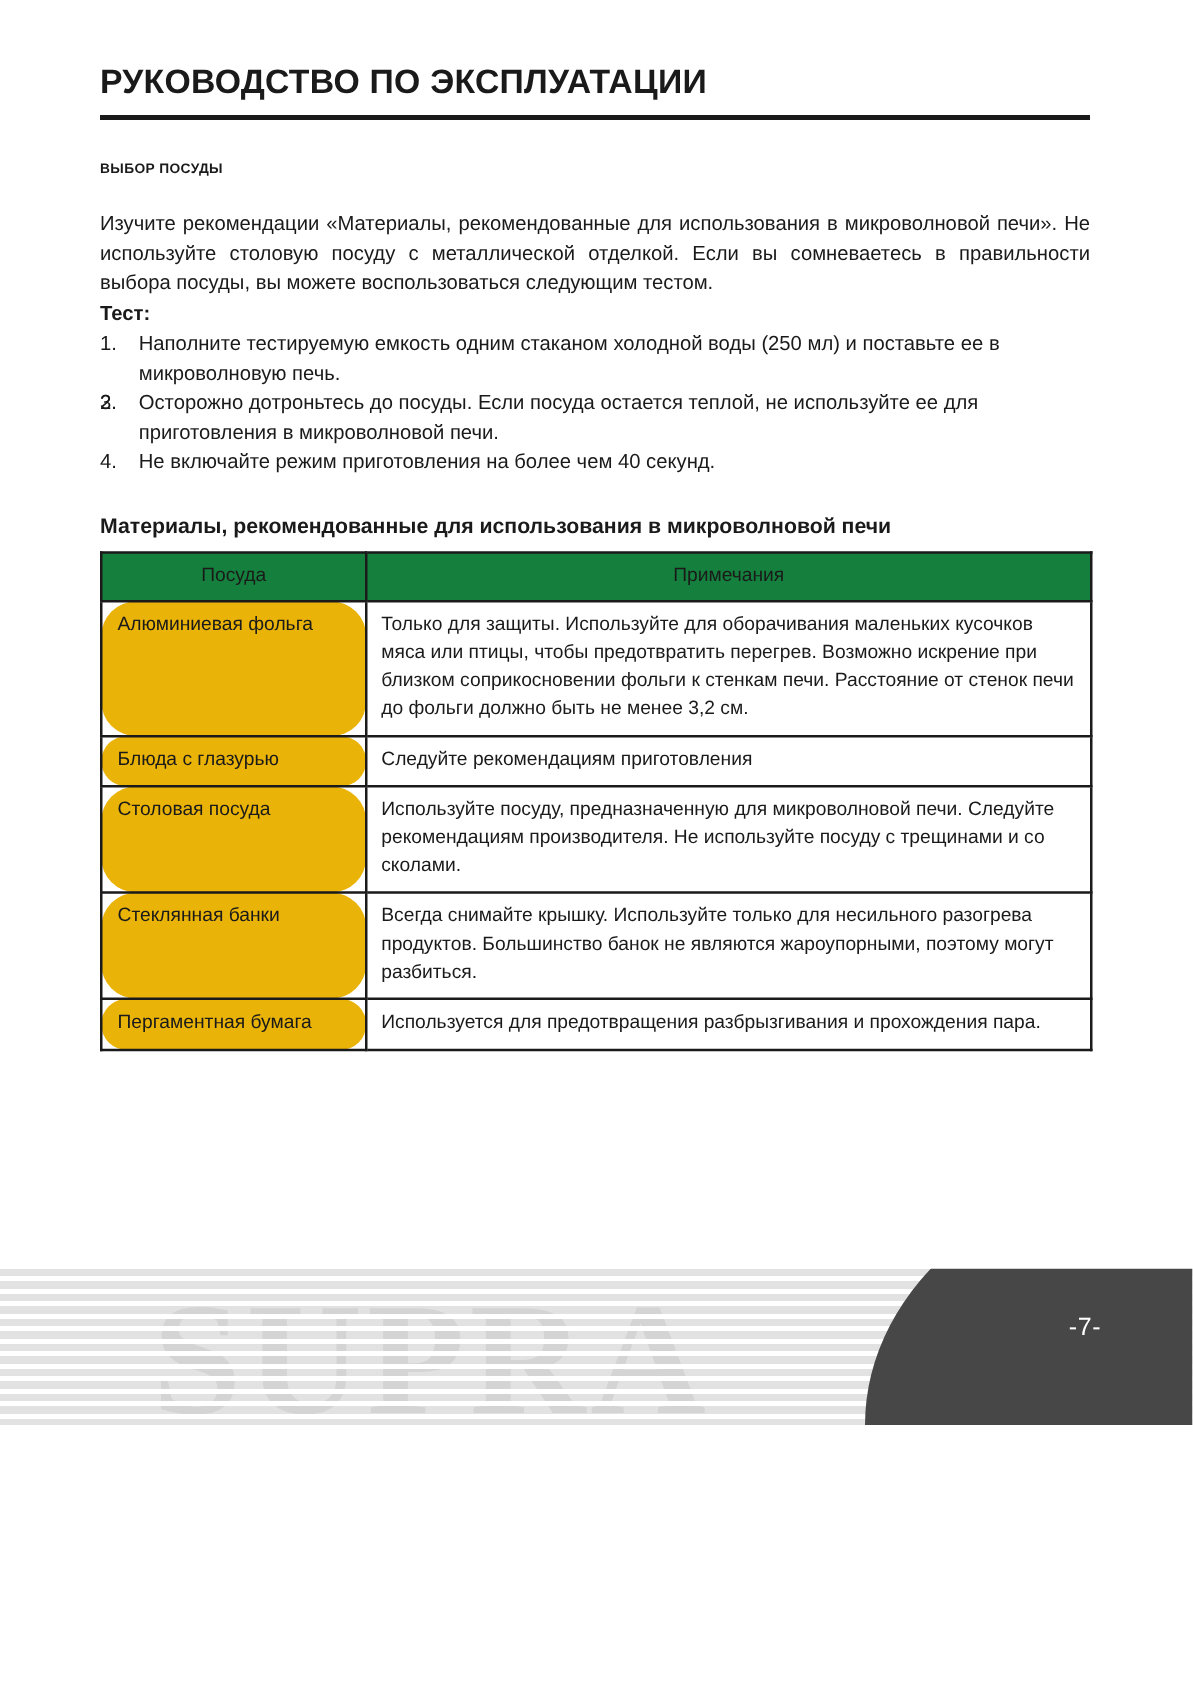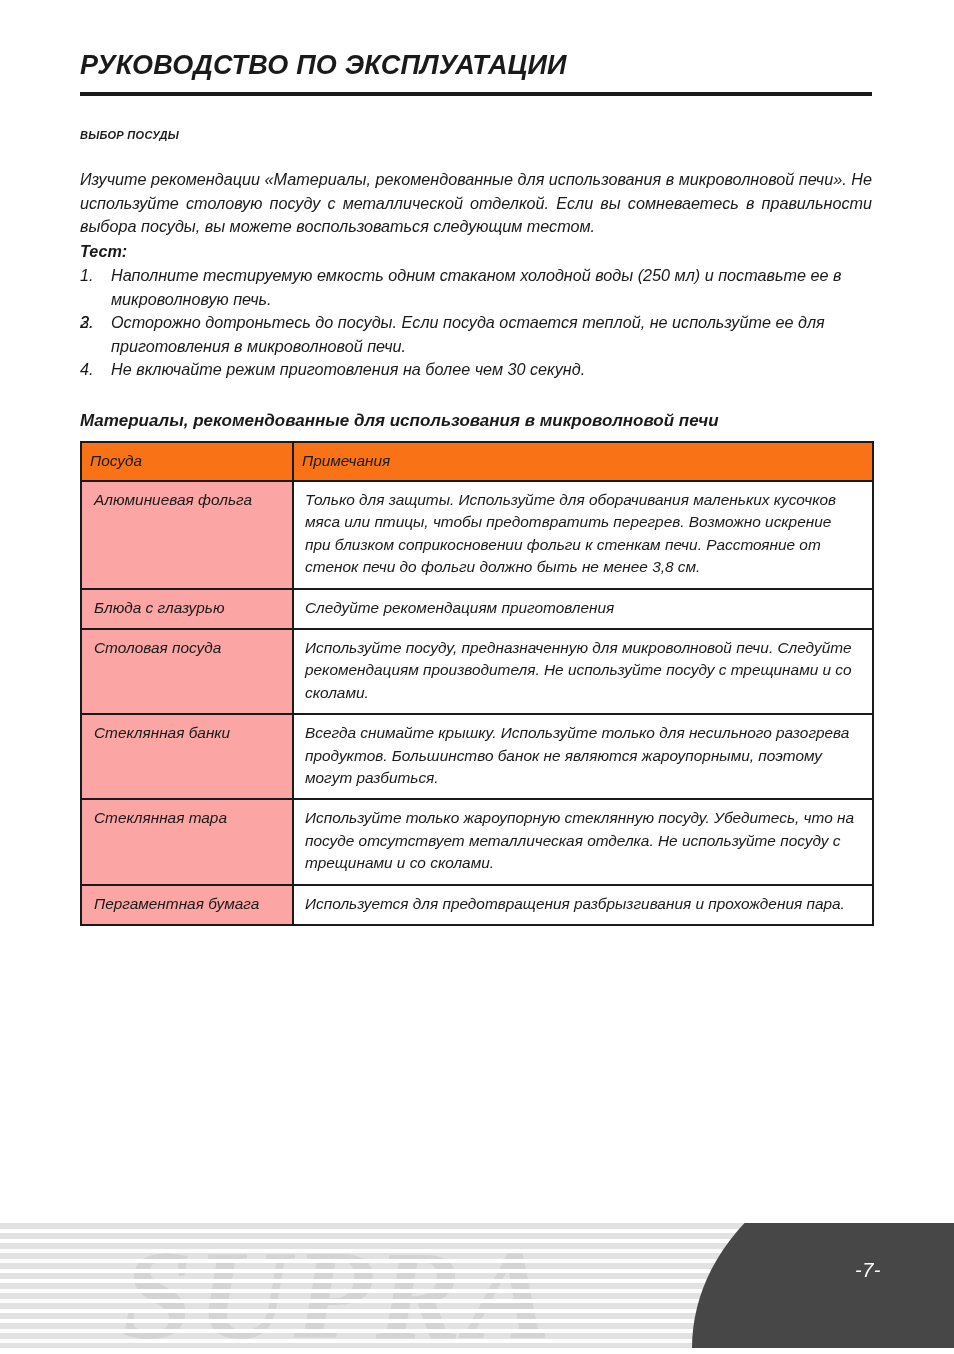--- a/index.html
+++ b/index.html
@@ -12,22 +12,21 @@
     background: #ffffff;
     font-family: "Liberation Sans", sans-serif;
     color: #1a1a1a;
     position: relative;
     overflow: hidden;
   }
 
   .page {
     position: relative;
     width: 954px;
-    height: 1348px;
-    font-style: italic;
+    height: 1140px;
   }
 
   .content {
     position: absolute;
     left: 80px;
     top: 0;
     width: 792px;
   }
 
   
@@ -113,29 +112,30 @@
   table.materials th,
   table.materials td {
     border: 2.5px solid #1a1a1a;
     vertical-align: top;
     font-size: 15.4px;
     line-height: 22.4px;
     font-weight: normal;
   }
 
   table.materials thead th {
-    text-align: left;
-    background: #f97316;
+    text-align: center;
+    background: #15803d;
     padding: 7px 8px 8px 8px;
     font-weight: normal;
   }
 
   table.materials td.cat {
-    background: #fca5a5;
+    background: #eab308;
     padding: 7px 9px 9px 12px;
+    border-radius: 28px;
   }
   table.materials td.note {
     background: #ffffff;
     padding: 7px 12px 9px 11px;
   }
 
   
   .footer {
     position: absolute;
     left: 0;
@@ -223,57 +223,53 @@
       <li>
         <span class="num">1.</span><span>Наполните тестируемую емкость одним стаканом холодной воды (250 мл) и поставьте ее в микроволновую печь.</span>
       </li>
       <li>
         <span class="num">2.</span>
       </li>
       <li>
         <span class="num">3.</span><span>Осторожно дотроньтесь до посуды. Если посуда остается  теплой, не используйте ее для приготовления в микроволновой печи.</span>
       </li>
       <li>
-        <span class="num">4.</span><span>Не включайте режим приготовления на более чем 30 секунд.</span>
+        <span class="num">4.</span><span>Не включайте режим приготовления на более чем 40 секунд.</span>
       </li>
     </ol>
 
     <p class="table-caption">Материалы, рекомендованные для использования в микроволновой печи</p>
 
     <table class="materials">
       <colgroup>
         <col class="c1">
         <col class="c2">
       </colgroup>
       <thead>
         <tr>
           <th>Посуда</th>
           <th>Примечания</th>
         </tr>
       </thead>
       <tbody>
         <tr>
           <td class="cat">Алюминиевая фольга</td>
-          <td class="note">Только для защиты. Используйте для оборачивания маленьких кусочков мяса или птицы, чтобы предотвратить перегрев. Возможно искрение при близком соприкосновении  фольги к стенкам печи. Расстояние от стенок печи до фольги должно быть не менее 3,8 см.</td>
+          <td class="note">Только для защиты. Используйте для оборачивания маленьких кусочков мяса или птицы, чтобы предотвратить перегрев. Возможно искрение при близком соприкосновении  фольги к стенкам печи. Расстояние от стенок печи до фольги должно быть не менее 3,2 см.</td>
         </tr>
         <tr>
           <td class="cat">Блюда с глазурью</td>
           <td class="note">Следуйте рекомендациям приготовления</td>
         </tr>
         <tr>
           <td class="cat">Столовая посуда</td>
           <td class="note">Используйте посуду, предназначенную для микроволновой печи. Следуйте рекомендациям производителя. Не используйте посуду с трещинами и со сколами.</td>
         </tr>
         <tr>
           <td class="cat">Стеклянная банки</td>
           <td class="note">Всегда снимайте крышку. Используйте только для несильного разогрева продуктов. Большинство банок не являются жароупорными, поэтому могут разбиться.</td>
-        </tr>
-        <tr>
-          <td class="cat">Стеклянная тара</td>
-          <td class="note">Используйте только жароупорную стеклянную посуду. Убедитесь, что на посуде отсутствует металлическая отделка. Не используйте посуду с трещинами и со сколами.</td>
         </tr>
         <tr>
           <td class="cat">Пергаментная бумага</td>
           <td class="note">Используется для предотвращения разбрызгивания и прохождения пара.</td>
         </tr>
       </tbody>
     </table>
 
   </div>
 

